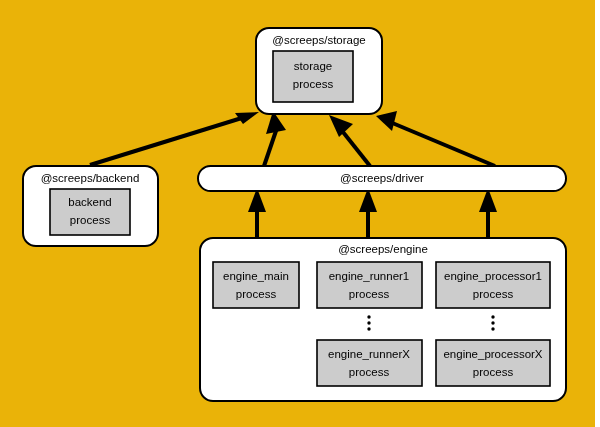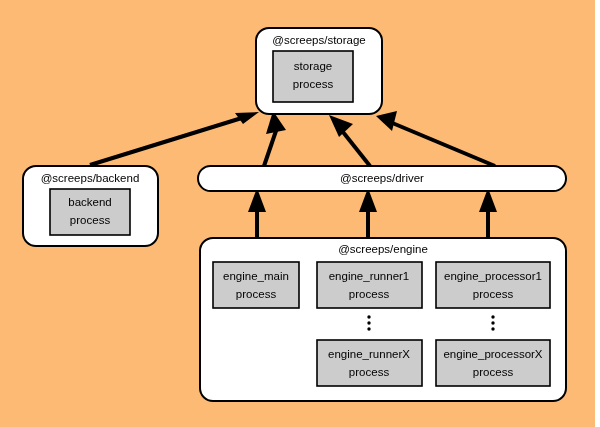--- a/index.html
+++ b/index.html
@@ -7,21 +7,21 @@
     padding: 0;
     background: #ffffff;
   }
   body {
     font-family: "Liberation Sans", sans-serif;
   }
   #diagram-root {
     position: relative;
     width: 595px;
     height: 427px;
-    background: #fdba74;
+    background: #eab308;
     overflow: hidden;
   }
   svg.canvas {
     position: absolute;
     top: 0;
     left: 0;
     width: 600px;
     height: 427px;
     display: block;
   }

